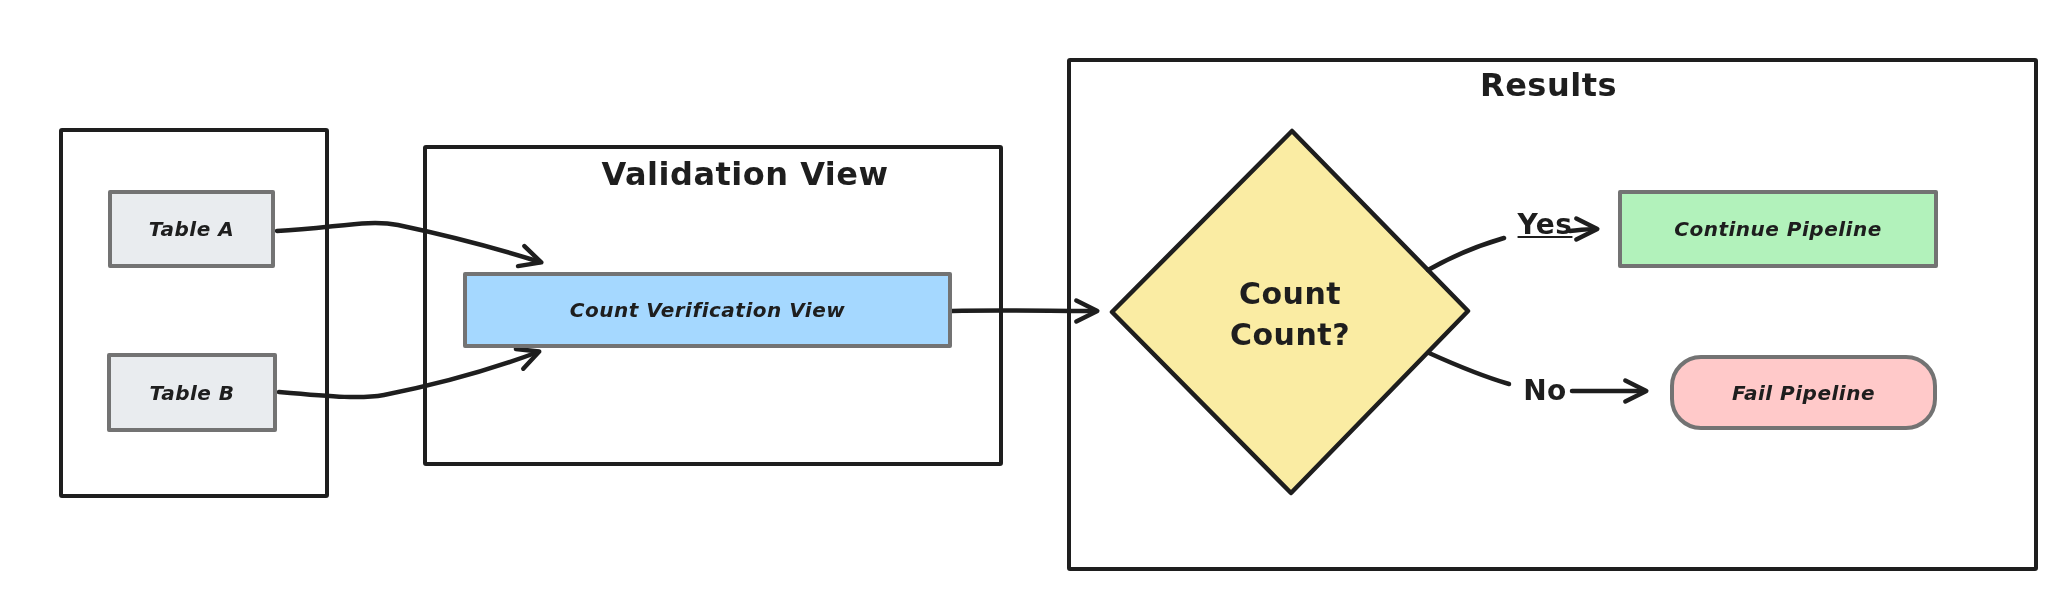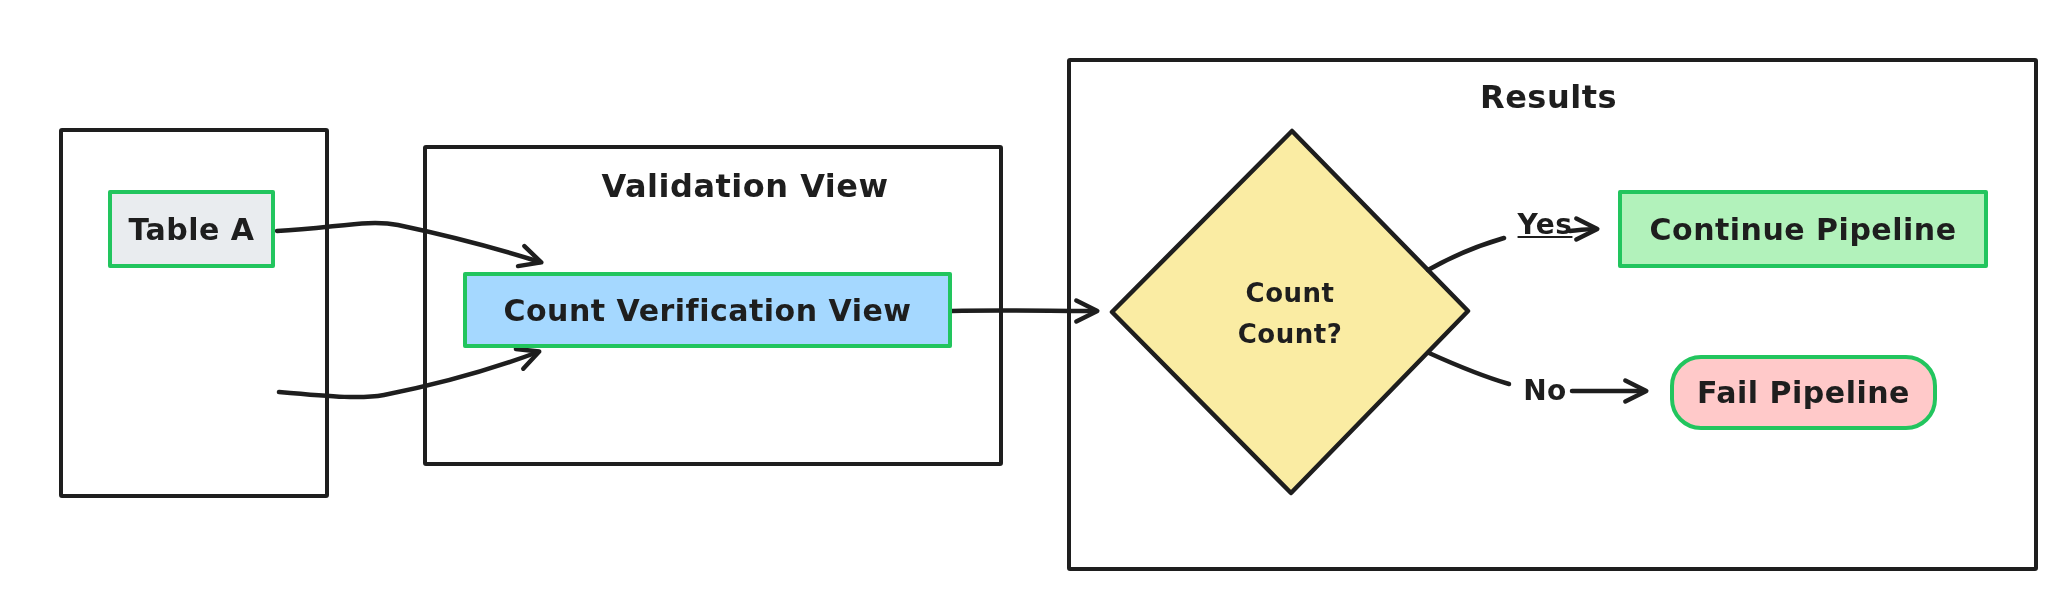--- a/index.html
+++ b/index.html
@@ -23,42 +23,42 @@
     border-radius: 3px;
     background: transparent;
   }
   .group-title {
     position: absolute;
     text-align: center;
     font-size: 32px;
     font-weight: 600;
     letter-spacing: 0.5px;
     white-space: nowrap;
-    margin-top: 12px;
   }
   .node {
     position: absolute;
-    border: 4px solid #22c55e;
+    border: 4px solid #737373;
     border-radius: 2px;
     display: flex;
     align-items: center;
     justify-content: center;
-    font-size: 30px;
+    font-size: 20px;
     font-weight: 600;
     letter-spacing: 0.5px;
     white-space: nowrap;
     box-sizing: border-box;
+    font-style: italic;
   }
   .diamond-label {
     position: absolute;
     left: 1165px;
     top: 273px;
     width: 250px;
     text-align: center;
-    font-size: 26px;
+    font-size: 30px;
     font-weight: 600;
     letter-spacing: 0.5px;
     line-height: 41px;
   }
   .edge-label {
     position: absolute;
     font-size: 28px;
     font-weight: 600;
     letter-spacing: 0.5px;
     text-align: center;
@@ -105,40 +105,43 @@
 
     <path class="edge-path" d="M1572,391 C1598,391 1622,391 1645,391" marker-end="url(#arrowhead)"></path>
   </svg>
 
   <div class="group" style="left:59px; top:128px; width:262px; height:362px;"></div>
 
   <div class="node" style="left: 108px; top: 190px; width: 167px; height: 78px; background-color: rgb(233, 236, 239);">
     <span>Table A</span>
   </div>
 
+  <div class="node" style="left: 107px; top: 353px; width: 170px; height: 79px; background-color: rgb(233, 236, 239);">
+    <span>Table B</span>
+  </div>
 
   <div class="group" style="left:423px; top:145px; width:572px; height:313px;"></div>
   <div class="group-title" style="left:423px; top:155px; width:572px;padding-left:36px;">Validation View</div>
 
   <div class="node" style="left: 463px; top: 272px; width: 489px; height: 76px; background-color: rgb(165, 216, 255);">
     <span>Count Verification View</span>
   </div>
 
   <div class="group" style="left:1067px; top:58px; width:963px; height:505px;"></div>
   <div class="group-title" style="left:1067px; top:66px; width:963px;">Results</div>
 
   <div class="diamond-label">
     <div>Count</div>
     <div>Count?</div>
   </div>
 
   <div class="edge-label" style="left:1510px; top:208px; width:70px;text-decoration:underline;">Yes</div>
   <div class="edge-label" style="left:1512px; top:374px; width:66px;">No</div>
 
-  <div class="node" style="left: 1618px; top: 190px; width: 370px; height: 78px; background-color: rgb(178, 242, 187);">
+  <div class="node" style="left: 1618px; top: 190px; width: 320px; height: 78px; background-color: rgb(178, 242, 187);">
     <span>Continue Pipeline</span>
   </div>
 
   <div class="node" style="left: 1670px; top: 355px; width: 267px; height: 75px; background-color: rgb(255, 201, 201); border-radius: 31px;">
     <span>Fail Pipeline</span>
   </div>
 
 </div>
 
 </body></html>

